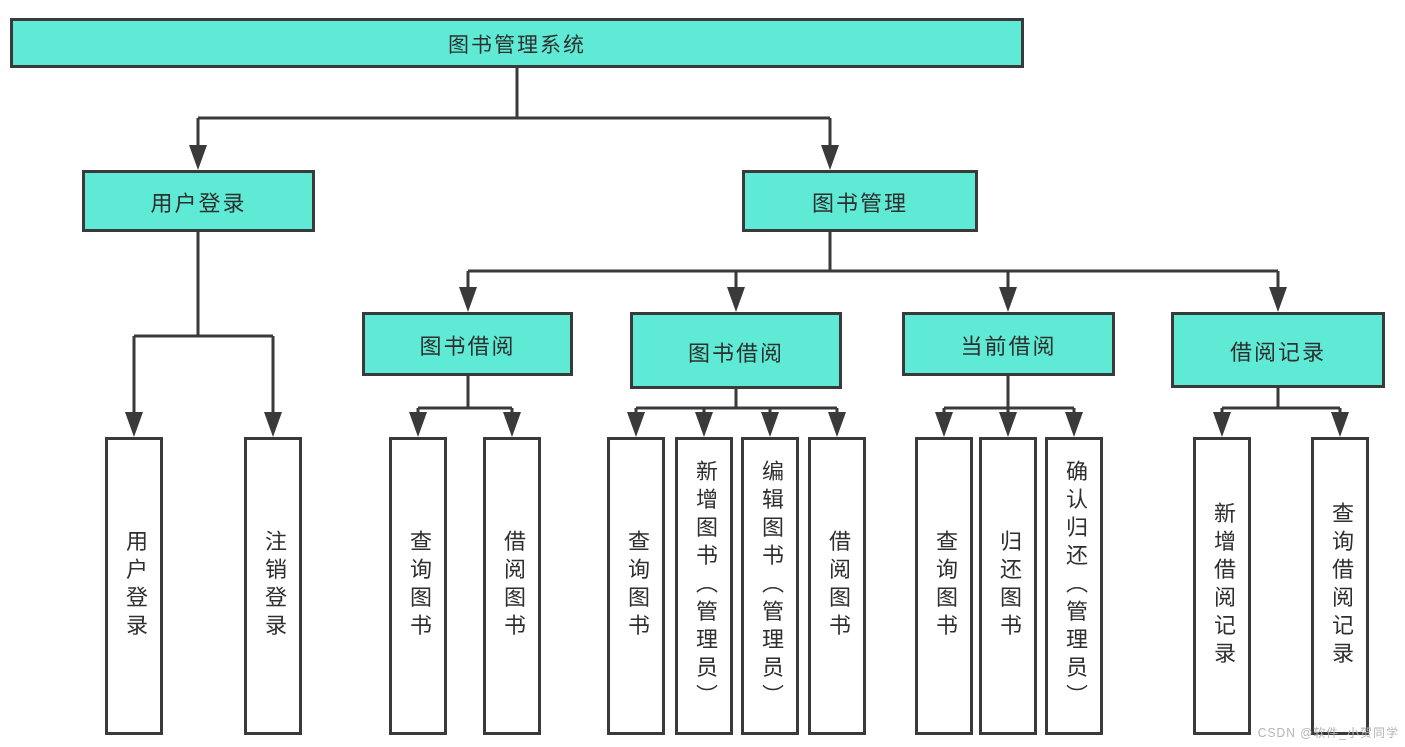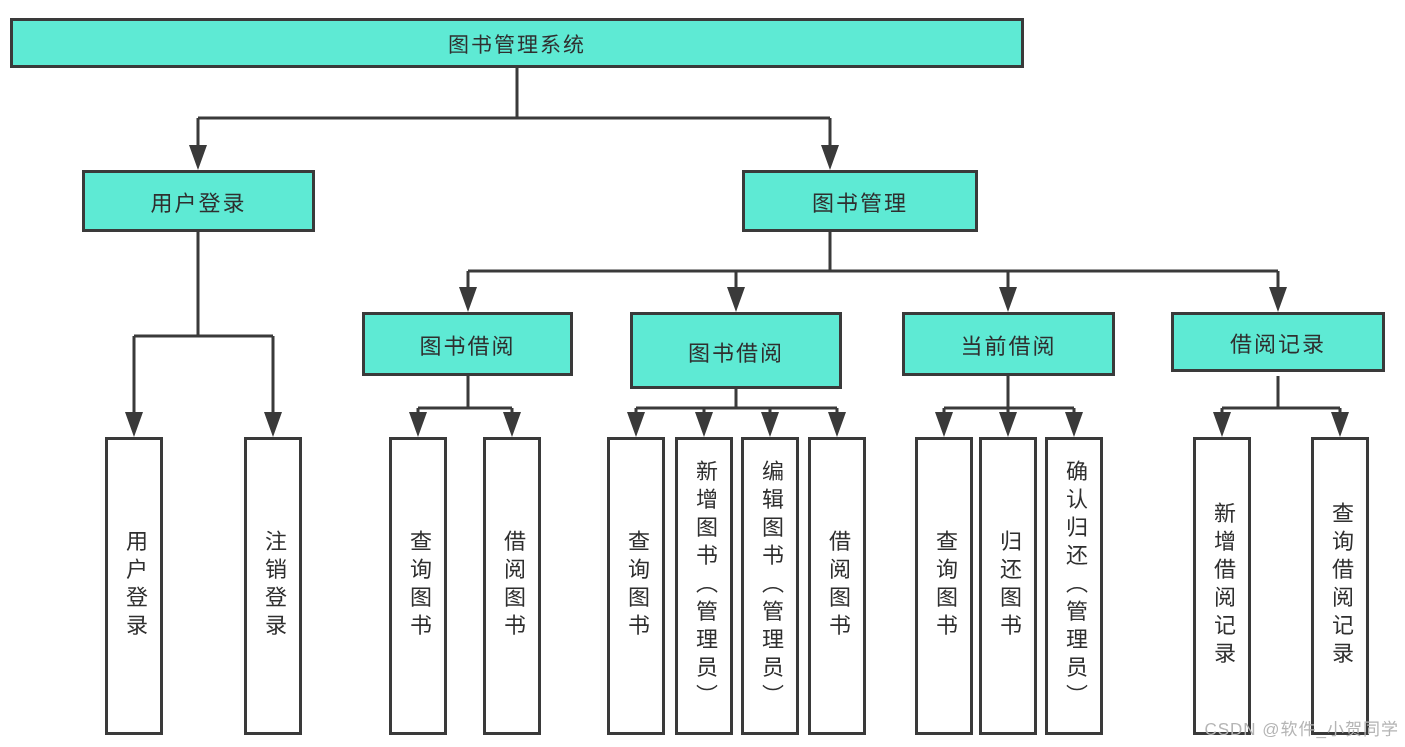--- a/index.html
+++ b/index.html
@@ -23,40 +23,40 @@
   .node .hlabel{
     font-size:22px;letter-spacing:2px;color:#2f2f2f;white-space:nowrap;
   }
   .root{left:10px;top:18px;width:1014px;height:50px;}
   .root .hlabel{font-size:21px;}
   .lvl2-a{left:82px;top:170px;width:233px;height:62px;}
   .lvl2-b{left:712px;top:170px;width:236px;height:62px;margin-left:30px;}
   .lvl3-a{left:362px;top:312px;width:211px;height:64px;}
   .lvl3-b{left:630px;top:312px;width:212px;height:77px;}
   .lvl3-c{left:902px;top:312px;width:213px;height:64px;}
-  .lvl3-d{left:1171px;top:312px;width:214px;height:60px;}
+  .lvl3-d{left:1171px;top:312px;width:214px;height:76px;}
   .leaf{
     position:absolute;top:437px;height:298px;
     box-sizing:border-box;background:#ffffff;
     border:3px solid #3a3a3a;
     display:flex;align-items:center;justify-content:center;
     z-index:2;
   }
   .vtext{
     writing-mode:vertical-rl;
     text-orientation:mixed;
     font-size:22px;
     line-height:1;
     letter-spacing:6px;
     color:#2f2f2f;
     white-space:nowrap;
   }
   .watermark{
     position:absolute;right:6px;bottom:7px;
-    font-size:17px;letter-spacing:1px;
+    font-size:12px;letter-spacing:1px;
     color:#b5b5b5;z-index:5;white-space:nowrap;margin-left:44px;
   }
 </style>
 </head>
 <body>
 
 <div class="canvas">
 
   <svg class="wires" viewBox="0 0 1405 747" xmlns="http://www.w3.org/2000/svg" aria-hidden="true">
     <path d="M517 68 V118 M198 118 H830 M198 118 V146 M830 118 V146

